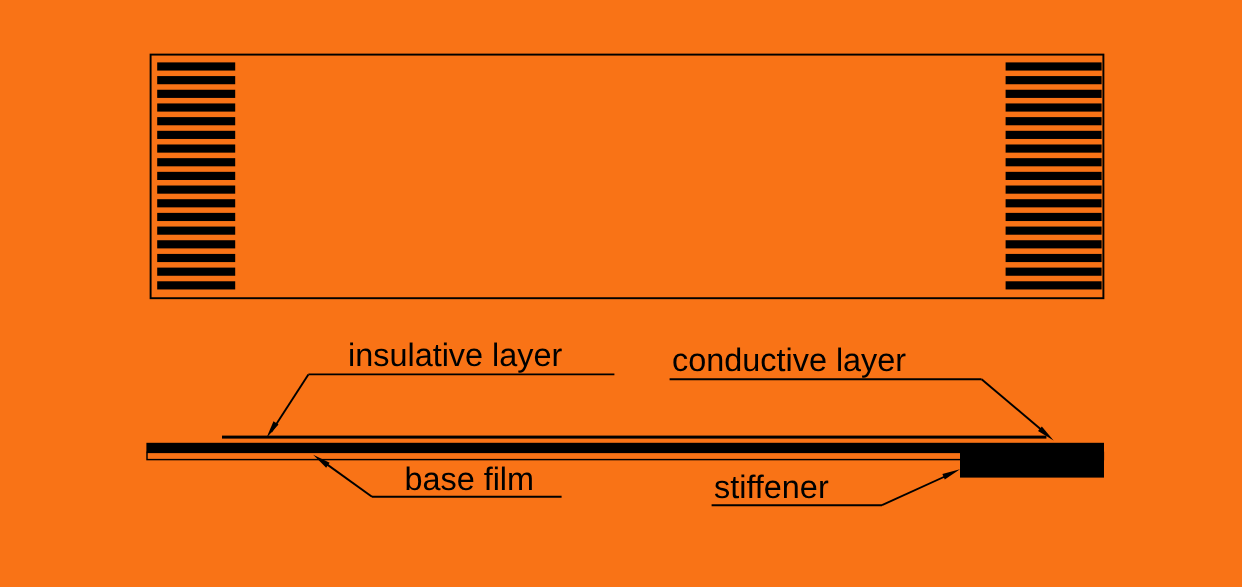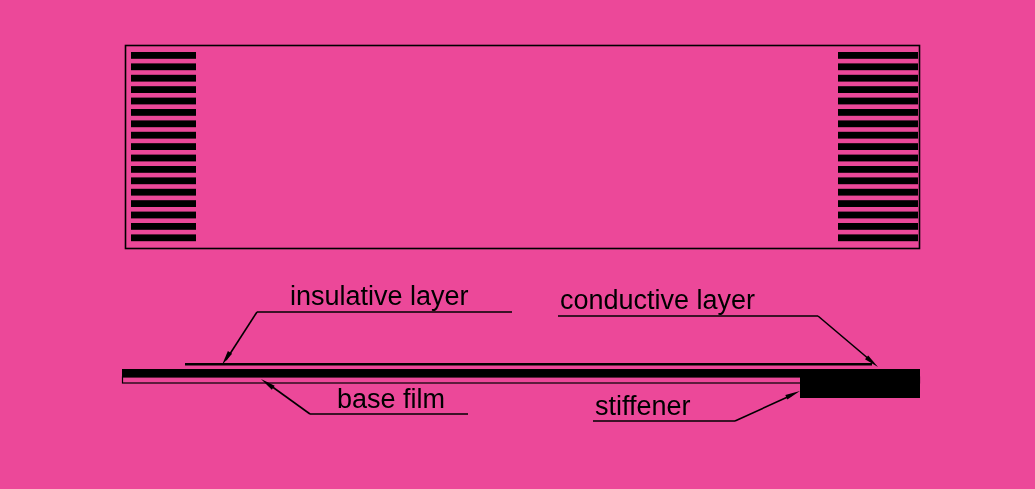--- a/index.html
+++ b/index.html
@@ -4,21 +4,21 @@
 <style>
   html, body {
     margin: 0;
     padding: 0;
     background: #ffffff;
   }
   .stage {
     position: relative;
     width: 1035px;
     height: 489px;
-    background: #ec4899;
+    background: #f97316;
     overflow: hidden;
   }
   svg {
     display: block;
   }
   svg text {
     font-family: "Liberation Sans", sans-serif;
     font-size: 27px;
     fill: #000000;
   }

